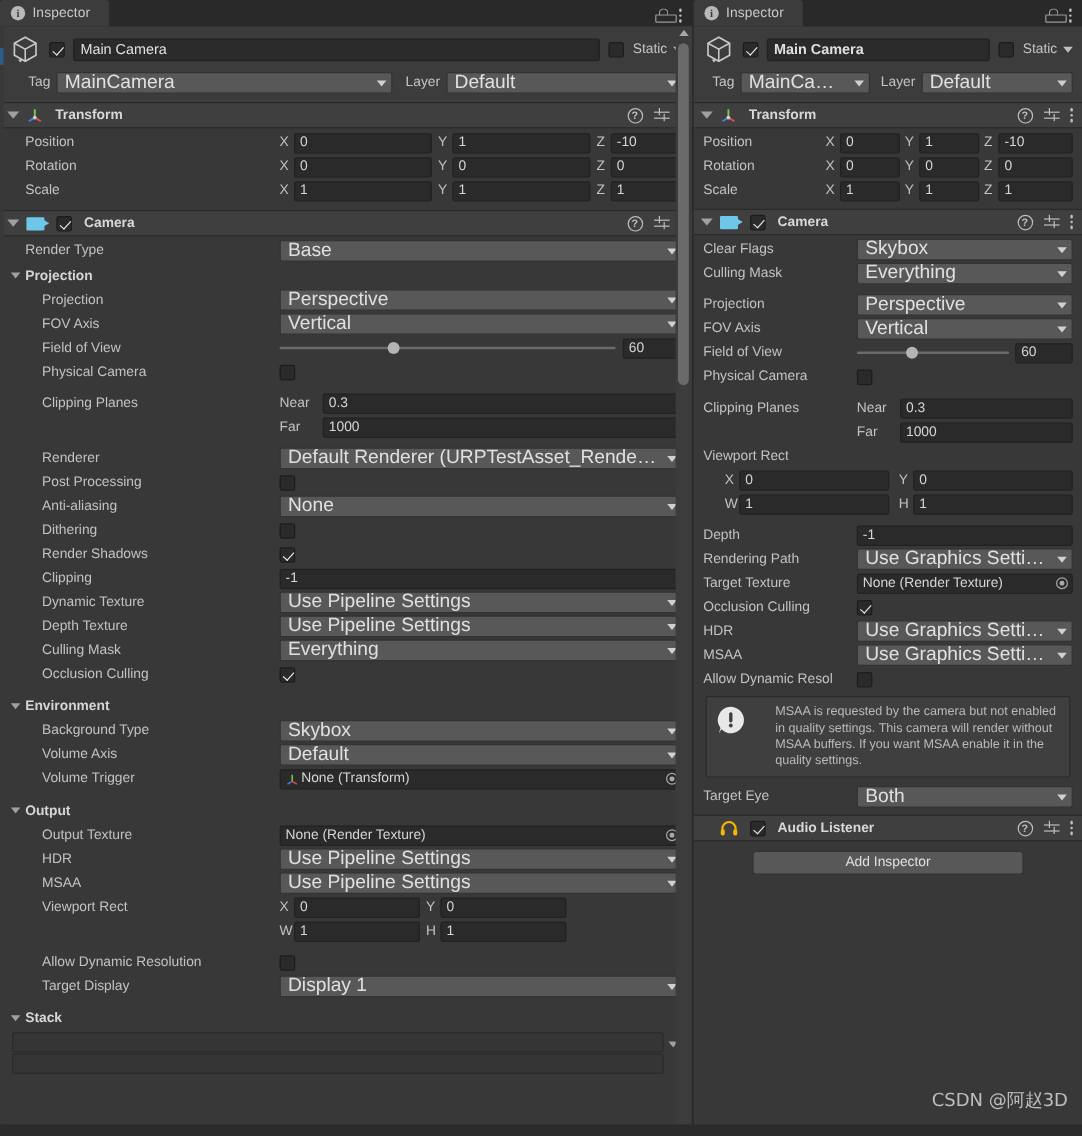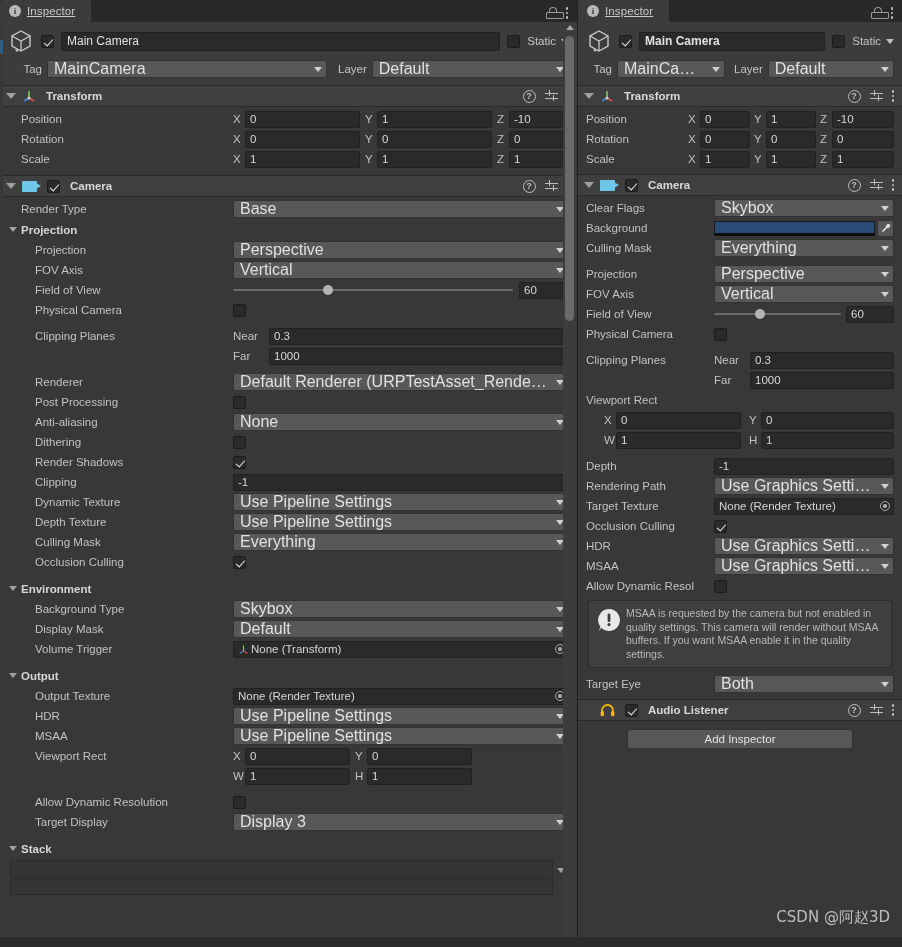--- a/index.html
+++ b/index.html
@@ -25,21 +25,21 @@
   
   .tabbar {
     height: 22px; background: #292929; position: relative;
     display: flex; align-items: flex-end;
   }
   .tab {
     height: 22px; padding: 0 16px 0 9px; display: flex; align-items: center; gap: 6px;
     background: #3c3c3c; border-top-left-radius: 3px; border-top-right-radius: 3px;
     color: #c8c8c8; font-size: 11.5px;
   }
-  .tab .tlabel { letter-spacing: .1px; text-decoration: underline; }
+  .tab .tlabel { letter-spacing: .1px; }
   .info-icon {
     width: 12px; height: 12px; border-radius: 50%; background: #b8b8b8;
     color: #3c3c3c; font-size: 9px; font-weight: bold; line-height: 12px; text-align: center;
     font-family: "Liberation Serif", serif;
   }
   .tabbar-right { margin-left: auto; display: flex; align-items: center; gap: 9px; padding: 0 9px 3px 0; }
   .lock-icon { width: 11px; height: 12px; position: relative; opacity: .75; }
   .lock-icon .body { position: absolute; left: 0; bottom: 0; width: 11px; height: 7px; border: 1.4px solid #c0c0c0; border-radius: 1px; }
   .lock-icon .shackle { position: absolute; left: 3px; top: 0; width: 8px; height: 6px; border: 1.4px solid #c0c0c0; border-bottom: none; border-radius: 4px 4px 0 0; }
   .kebab { display: flex; flex-direction: column; gap: 2px; }
@@ -115,21 +115,21 @@
 
   .slider { flex: 1; height: 17px; position: relative; display: flex; align-items: center; }
   .slider .track { width: 100%; height: 2px; background: #6a6a6a; border-radius: 1px; }
   .slider .knob { position: absolute; width: 10px; height: 10px; border-radius: 50%; background: #b4b4b4; }
 
   .colorswatch { height: 15px; background: #2a4b77; border: 1px solid #1a1a1a; border-bottom: 3px solid #0d0d0d; position: relative; }
   .picker { width: 17px; height: 17px; background: #585858; border: 1px solid #333; border-radius: 2px; display: flex; align-items: center; justify-content: center; flex: 0 0 17px; }
 
   .warnbox {
     background: #3f3f3f; border: 1px solid #2b2b2b; border-radius: 2px;
-    display: flex; gap: 4px; padding: 6px 7px; margin: 4px 2px 6px 2px;
+    display: flex; gap: 24px; padding: 6px 7px; margin: 4px 2px 6px 2px;
   }
   .warn-icon { width: 26px; height: 26px; flex: 0 0 26px; position: relative; }
   .warn-txt { font-size: 10.5px; line-height: 13.5px; color: #b9b9b9; }
 
   .addcomp {
     height: 20px; background: #585858; border: 1px solid #333; border-radius: 3px;
     display: flex; align-items: center; justify-content: center; color: #e0e0e0; font-size: 11.5px;
     margin: 8px auto; width: 226px;
   }
 
@@ -402,21 +402,21 @@
         <span class="t">Environment</span>
       </div>
       <div class="row">
         <span class="lbl" style="width:225px;padding-left:27px">Background Type</span>
         <span class="dd" style="flex:1">
           <span class="ddtext">Skybox</span>
           <span class="ddcaret"></span>
         </span>
       </div>
       <div class="row">
-        <span class="lbl" style="width:225px;padding-left:27px">Display Mask</span>
+        <span class="lbl" style="width:225px;padding-left:27px">Volume Axis</span>
         <span class="dd" style="flex:1">
           <span class="ddtext">Default</span>
           <span class="ddcaret"></span>
         </span>
       </div>
       <div class="row">
         <span class="lbl" style="width:225px;padding-left:27px">Volume Trigger</span>
         <span class="field obj" style="flex:1">
           <span style="display:inline-block;width:11px;height:11px;margin-right:2px">
             <svg width="11" height="11" viewBox="0 0 14 14">
@@ -471,21 +471,21 @@
         <span class="field" style="width:105px">1</span>
       </div>
       <div class="spacer-sm"></div>
       <div class="row">
         <span class="lbl" style="width:225px;padding-left:27px">Allow Dynamic Resolution</span>
         <span class="chk"></span>
       </div>
       <div class="row">
         <span class="lbl" style="width:225px;padding-left:27px">Target Display</span>
         <span class="dd" style="flex:1">
-          <span class="ddtext">Display 3</span>
+          <span class="ddtext">Display 1</span>
           <span class="ddcaret"></span>
         </span>
       </div>
 
       <div class="spacer-sm"></div>
       <div class="grp-head">
         <span class="foldout-sm"></span>
         <span class="t">Stack</span>
       </div>
       <div style="position:relative;padding-right:14px">
@@ -635,30 +635,20 @@
     </div>
     <div class="body">
       <div class="row">
         <span class="lbl" style="width:128px">Clear Flags</span>
         <span class="dd" style="flex:1">
           <span class="ddtext">Skybox</span>
           <span class="ddcaret"></span>
         </span>
       </div>
       <div class="row">
-        <span class="lbl" style="width:128px">Background</span>
-        <span class="colorswatch" style="flex:1"></span>
-        <span class="picker" style="margin-left:2px">
-          <svg width="11" height="11" viewBox="0 0 12 12">
-            <path d="M9.5 1.2 a1.6 1.6 0 0 1 1.3 2.6 L8.8 6 L6 3.2 L8 1.4 a1.6 1.6 0 0 1 1.5 -0.2 Z" fill="#e0e0e0"></path>
-            <path d="M6.8 4 L8 5.2 L4 9.2 L2.2 9.8 L2.8 8 Z" fill="#e0e0e0"></path>
-          </svg>
-        </span>
-      </div>
-      <div class="row">
         <span class="lbl" style="width:128px">Culling Mask</span>
         <span class="dd" style="flex:1">
           <span class="ddtext">Everything</span>
           <span class="ddcaret"></span>
         </span>
       </div>
       <div class="spacer-sm"></div>
       <div class="row">
         <span class="lbl" style="width:128px">Projection</span>
         <span class="dd" style="flex:1">

